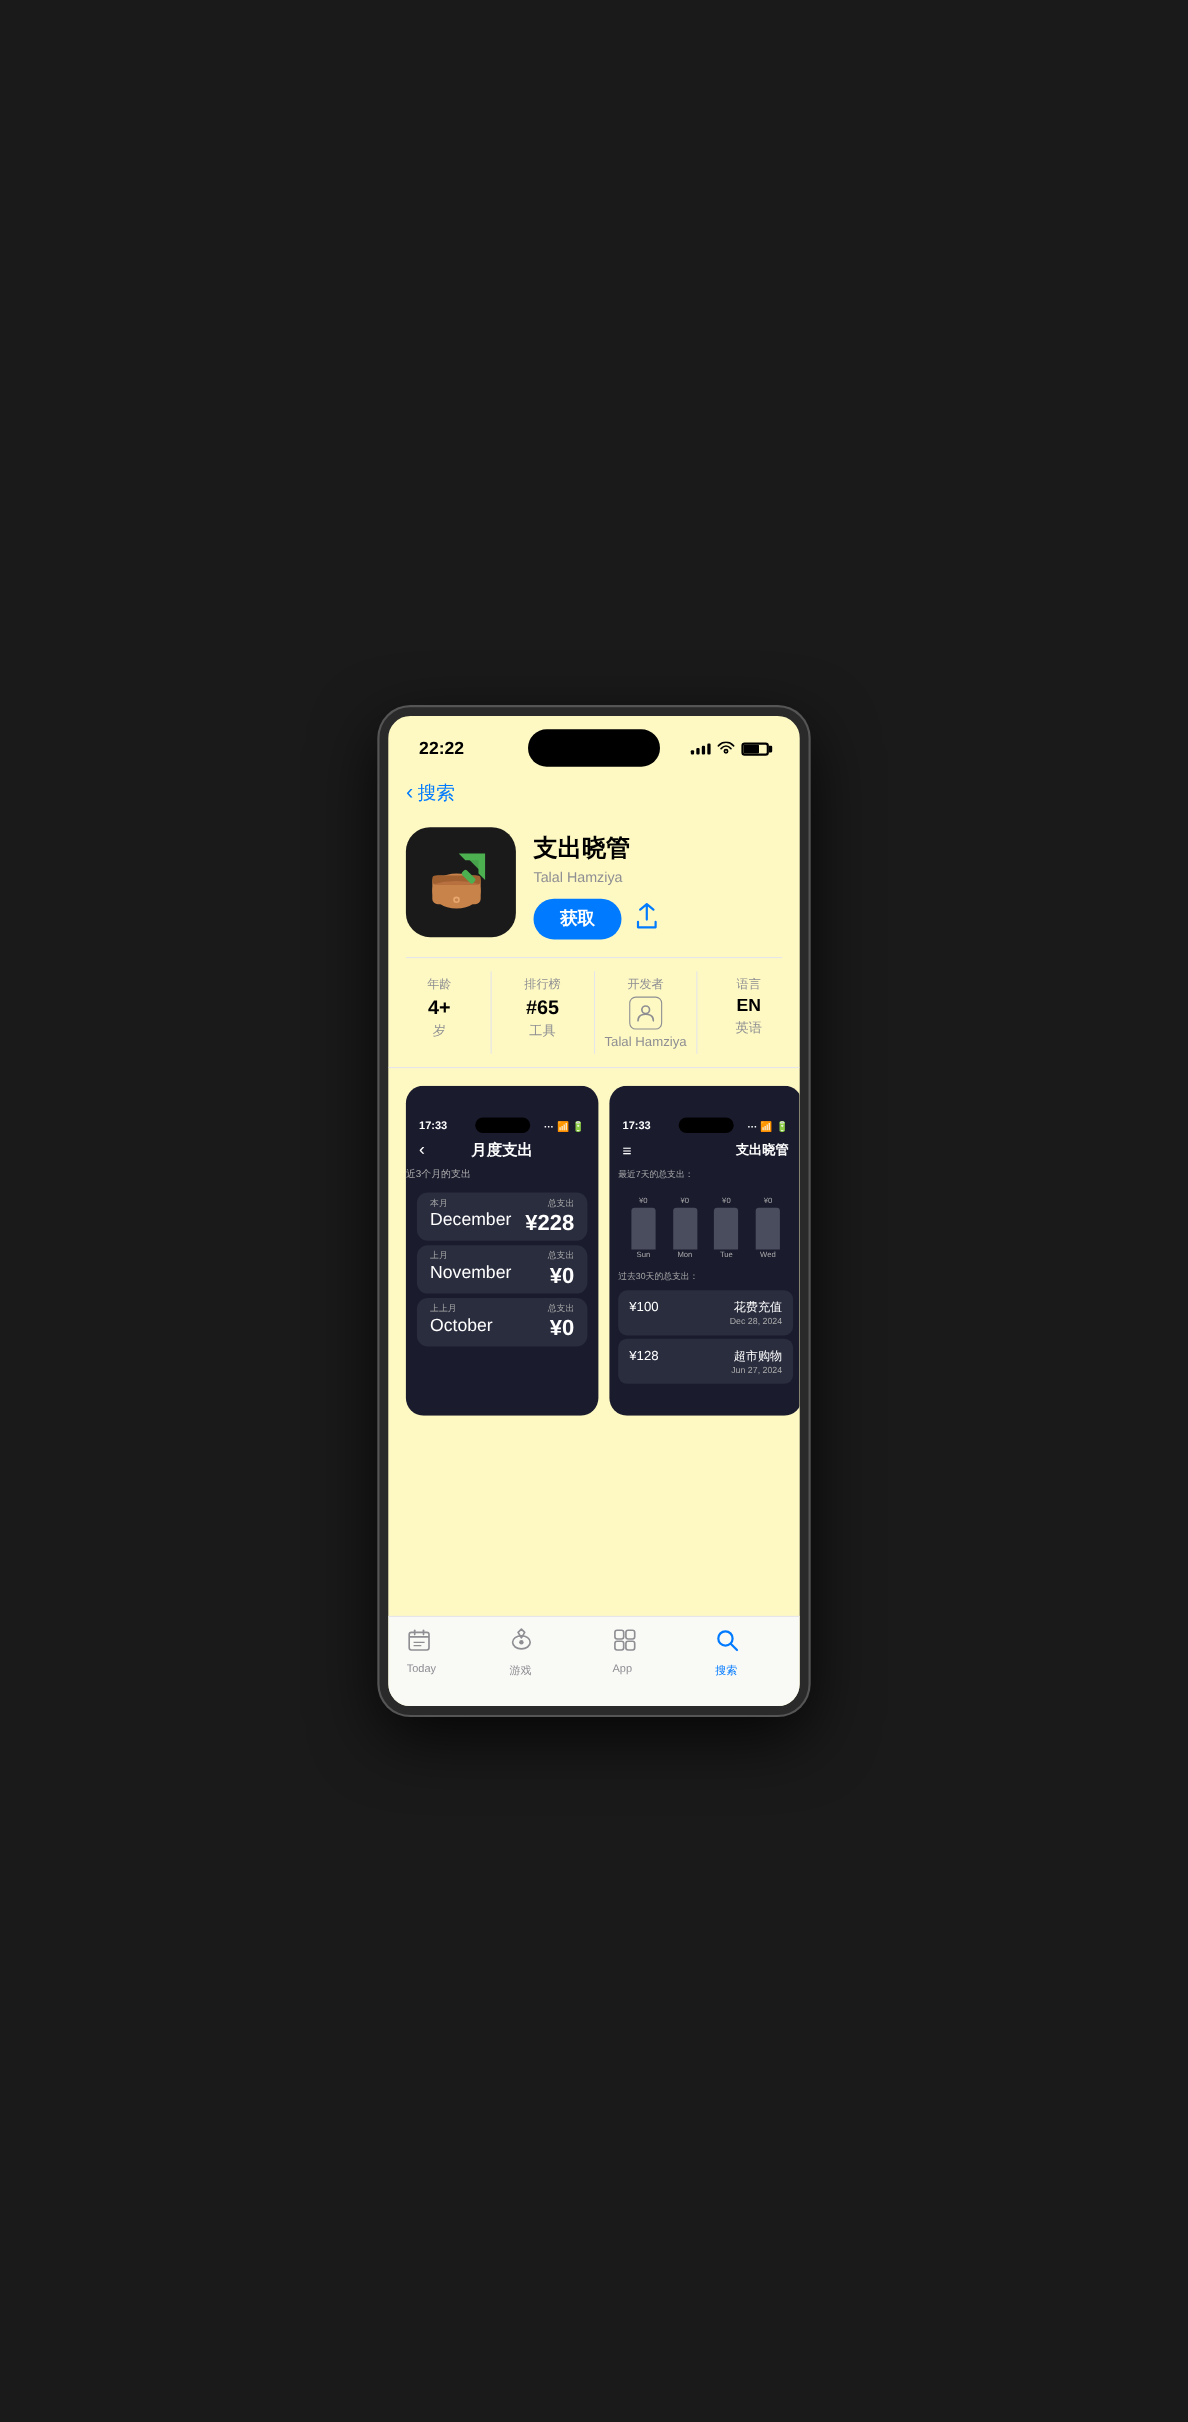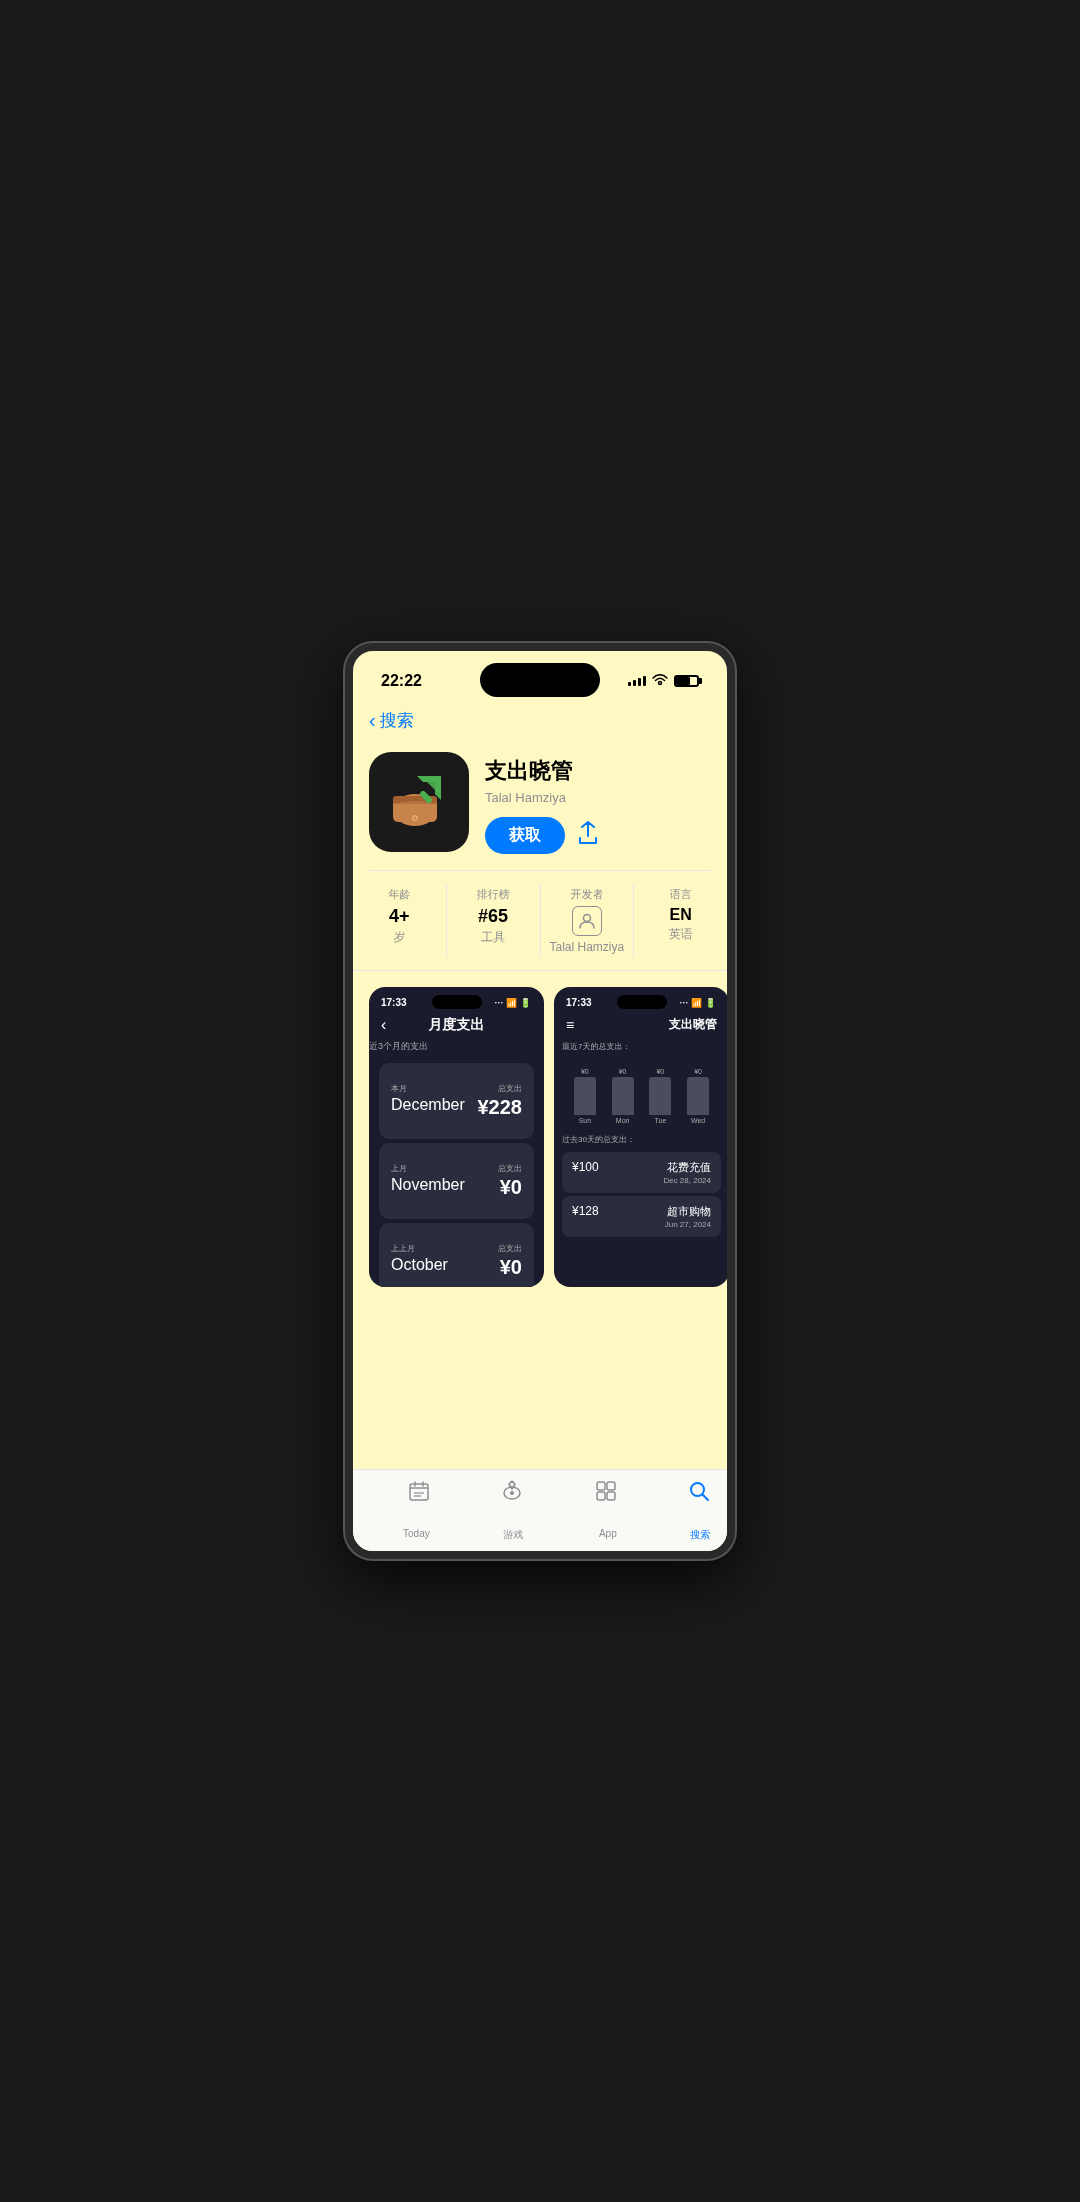--- a/index.html
+++ b/index.html
@@ -192,38 +192,38 @@
     .sc-dynamic-island {
       width: 50px;
       height: 14px;
       background: #000;
       border-radius: 8px;
       position: absolute;
       left: 50%;
       transform: translateX(-50%);
       top: 8px;
     }
-    .sc-status-relative { position: relative; }
+    .sc-status-relative { position: relative; margin-top: 21px; }
     .sc-wifi-battery { display: flex; align-items: center; gap: 3px; font-size: 9px; }
     
     .sc-left-nav {
       display: flex;
       align-items: center;
       justify-content: center;
       padding: 4px 12px;
       position: relative;
     }
     .sc-back-btn { color: #fff; font-size: 16px; position: absolute; left: 12px; }
     .sc-title { color: #fff; font-size: 14px; font-weight: 600; }
     .sc-subtitle { text-align: left; font-size: 9px; color: #aaa; padding: 2px 0 6px; }
     .sc-month-card {
       margin: 4px 10px;
       background: #2a2d3e;
       border-radius: 10px;
-      padding: 20px 12px;
+      padding: 4px 12px;
     }
     .sc-month-row { display: flex; justify-content: space-between; }
     .sc-month-label { font-size: 8px; color: #aaa; }
     .sc-month-name { font-size: 16px; color: #fff; font-weight: 400; margin-top: 2px; }
     .sc-month-amount { font-size: 20px; color: #fff; font-weight: 600; text-align: right; margin-top: 2px; }
     
     .sc-right-nav {
       display: flex;
       align-items: center;
       justify-content: space-between;
@@ -257,22 +257,22 @@
       background: rgba(249,249,249,0.95);
       border-top: 1px solid #e5e5ea;
       display: flex;
       justify-content: space-around;
       align-items: flex-start;
       padding-top: 10px;
     }
     .tab-item {
       display: flex;
       flex-direction: column;
-      align-items: flex-end;
-      gap: 20px;
+      align-items: flex-start;
+      gap: 4px;
       cursor: pointer;
       min-width: 60px;
     }
     .tab-icon { font-size: 22px; color: #8e8e93; }
     .tab-icon.active { color: #007aff; }
     .tab-label { font-size: 10px; color: #8e8e93; }
     .tab-label.active { color: #007aff; }
     
     .content-scroll {
       height: calc(844px - 54px - 82px);

